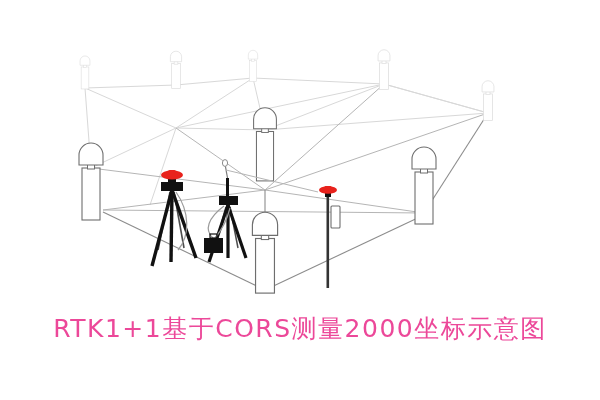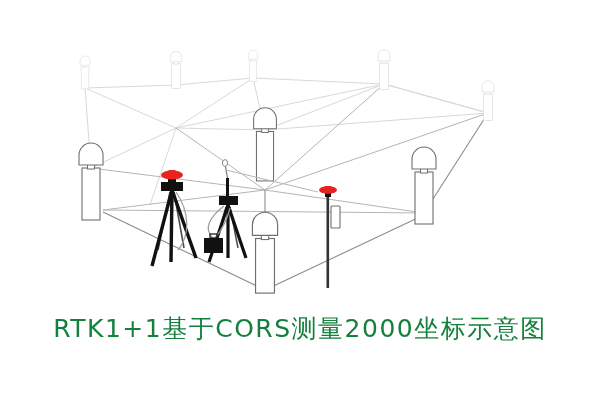--- a/index.html
+++ b/index.html
@@ -29,21 +29,21 @@
   }
   #caption {
     position: absolute;
     left: 0;
     top: 312px;
     width: 600px;
     text-align: center;
     font-family: "DejaVu Sans", sans-serif;
     font-size: 25px;
     letter-spacing: 1.5px;
-    color: #15803d;
+    color: #ec4899;
     white-space: nowrap;
     font-weight: 400;
   }
 </style>
 </head>
 <body>
 
 <div id="figure">
 
   <svg id="scene" viewBox="0 0 600 400">

